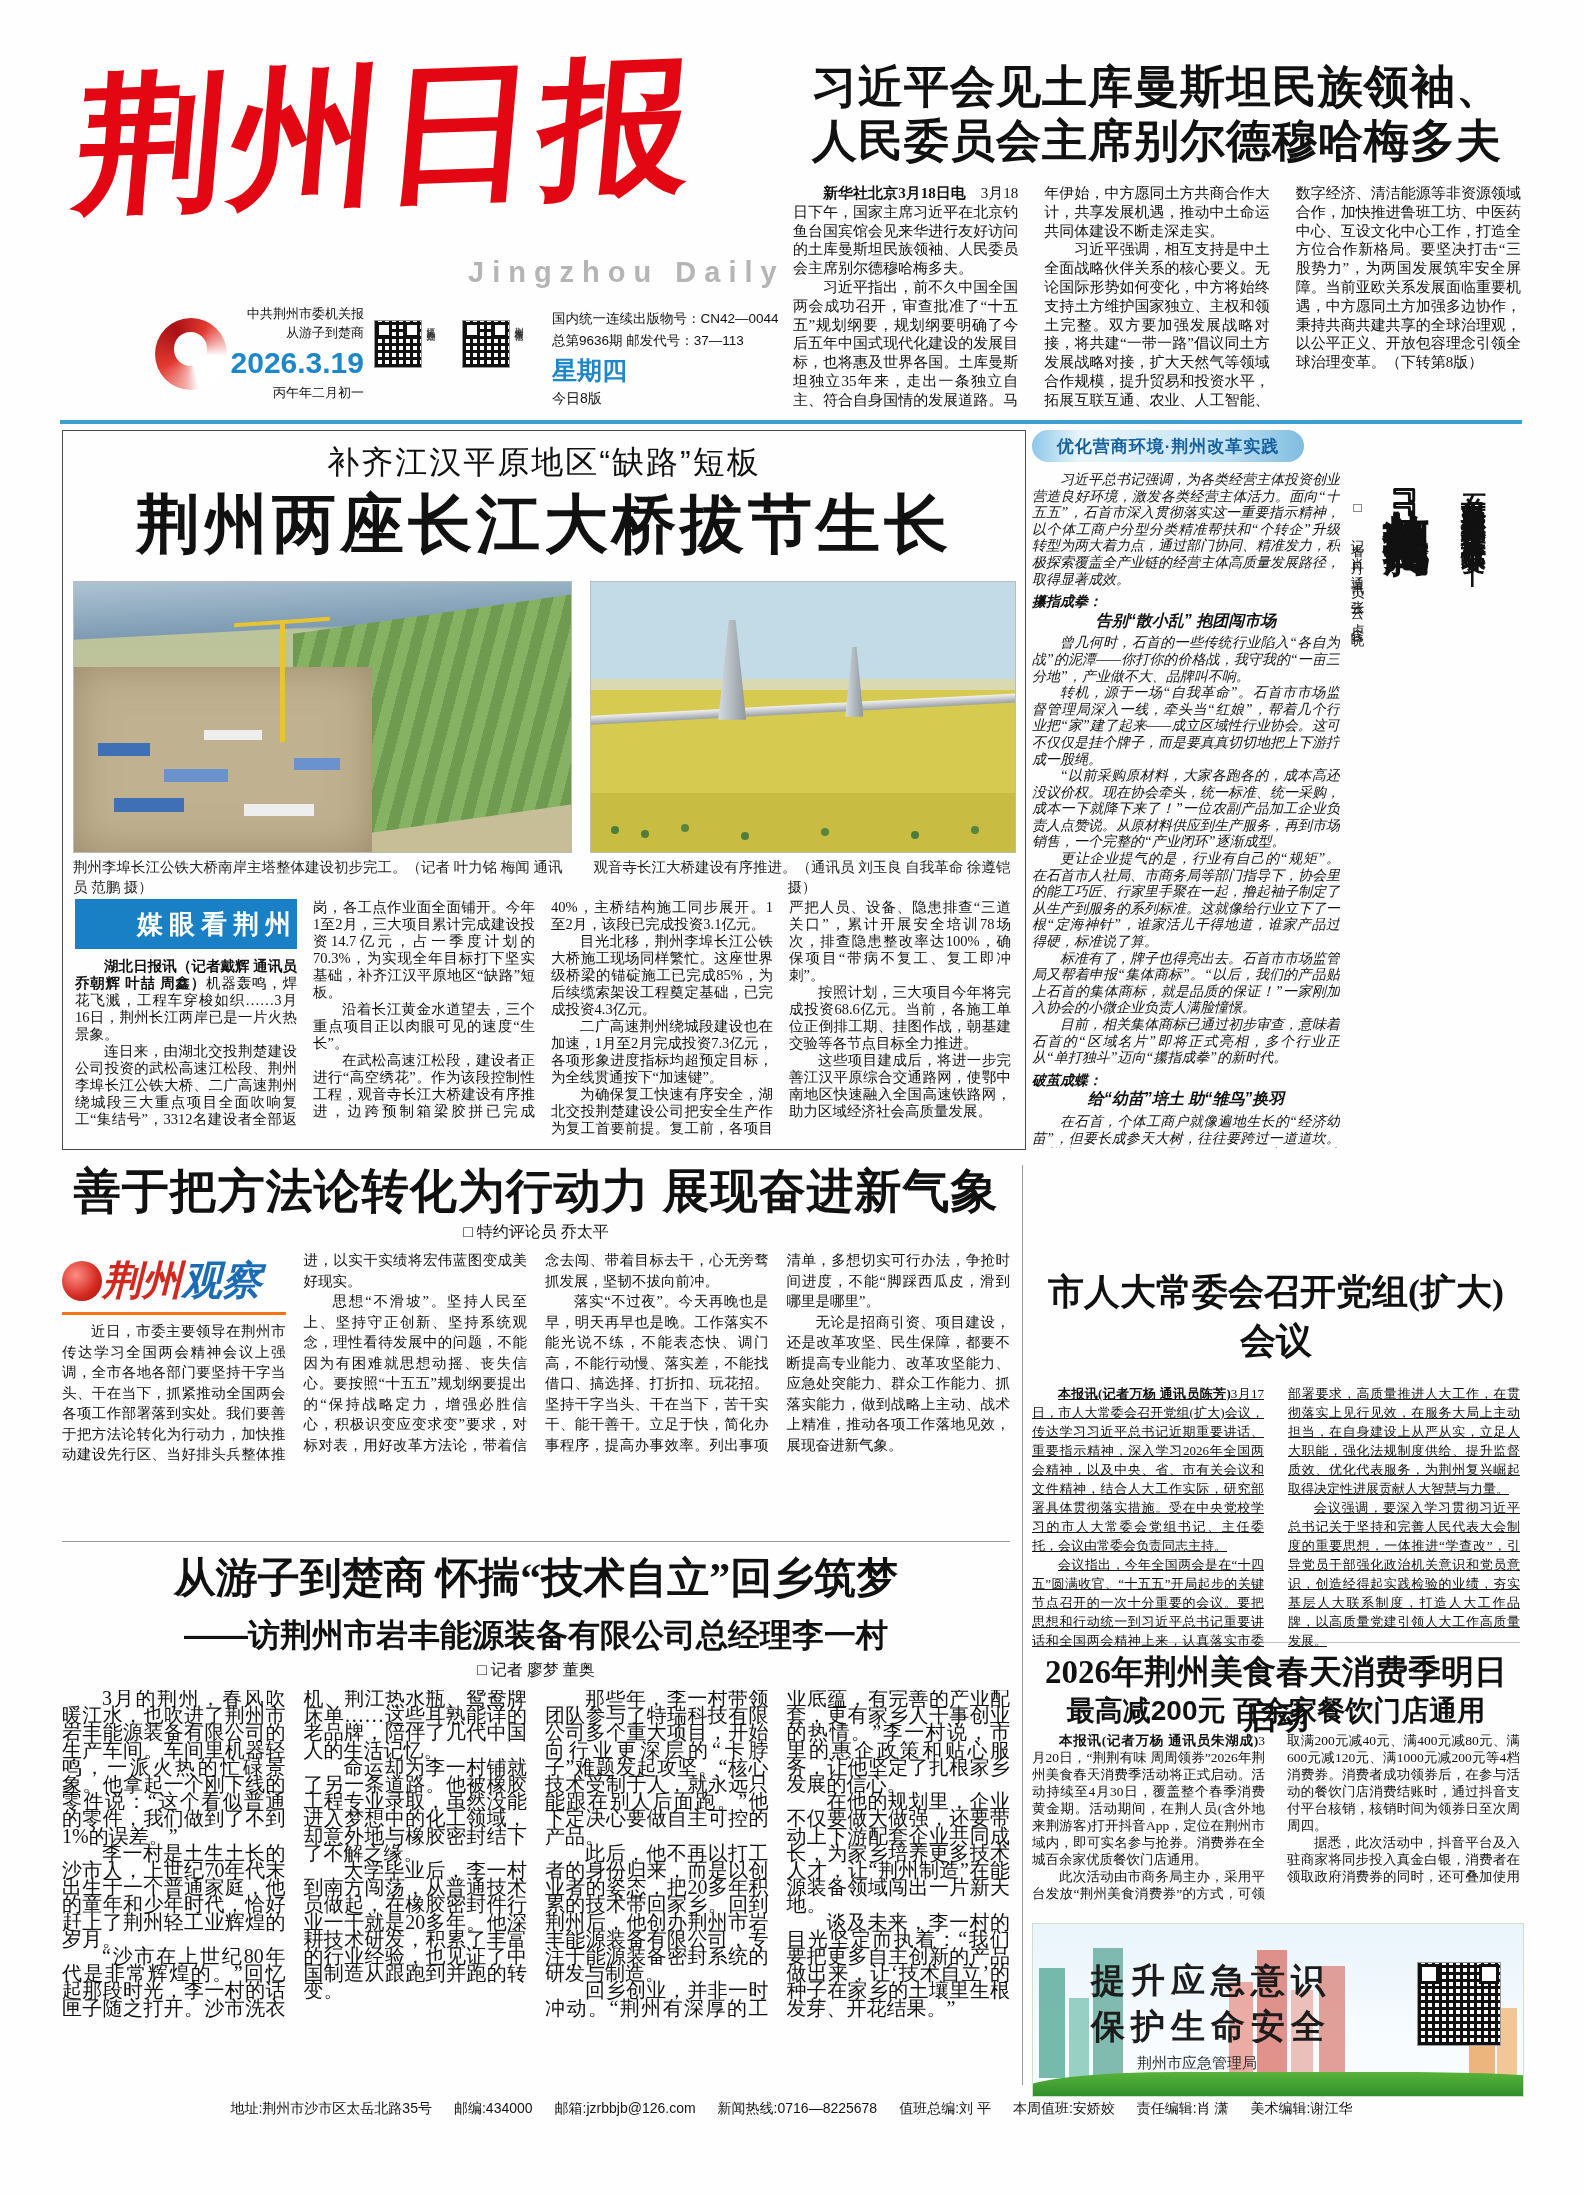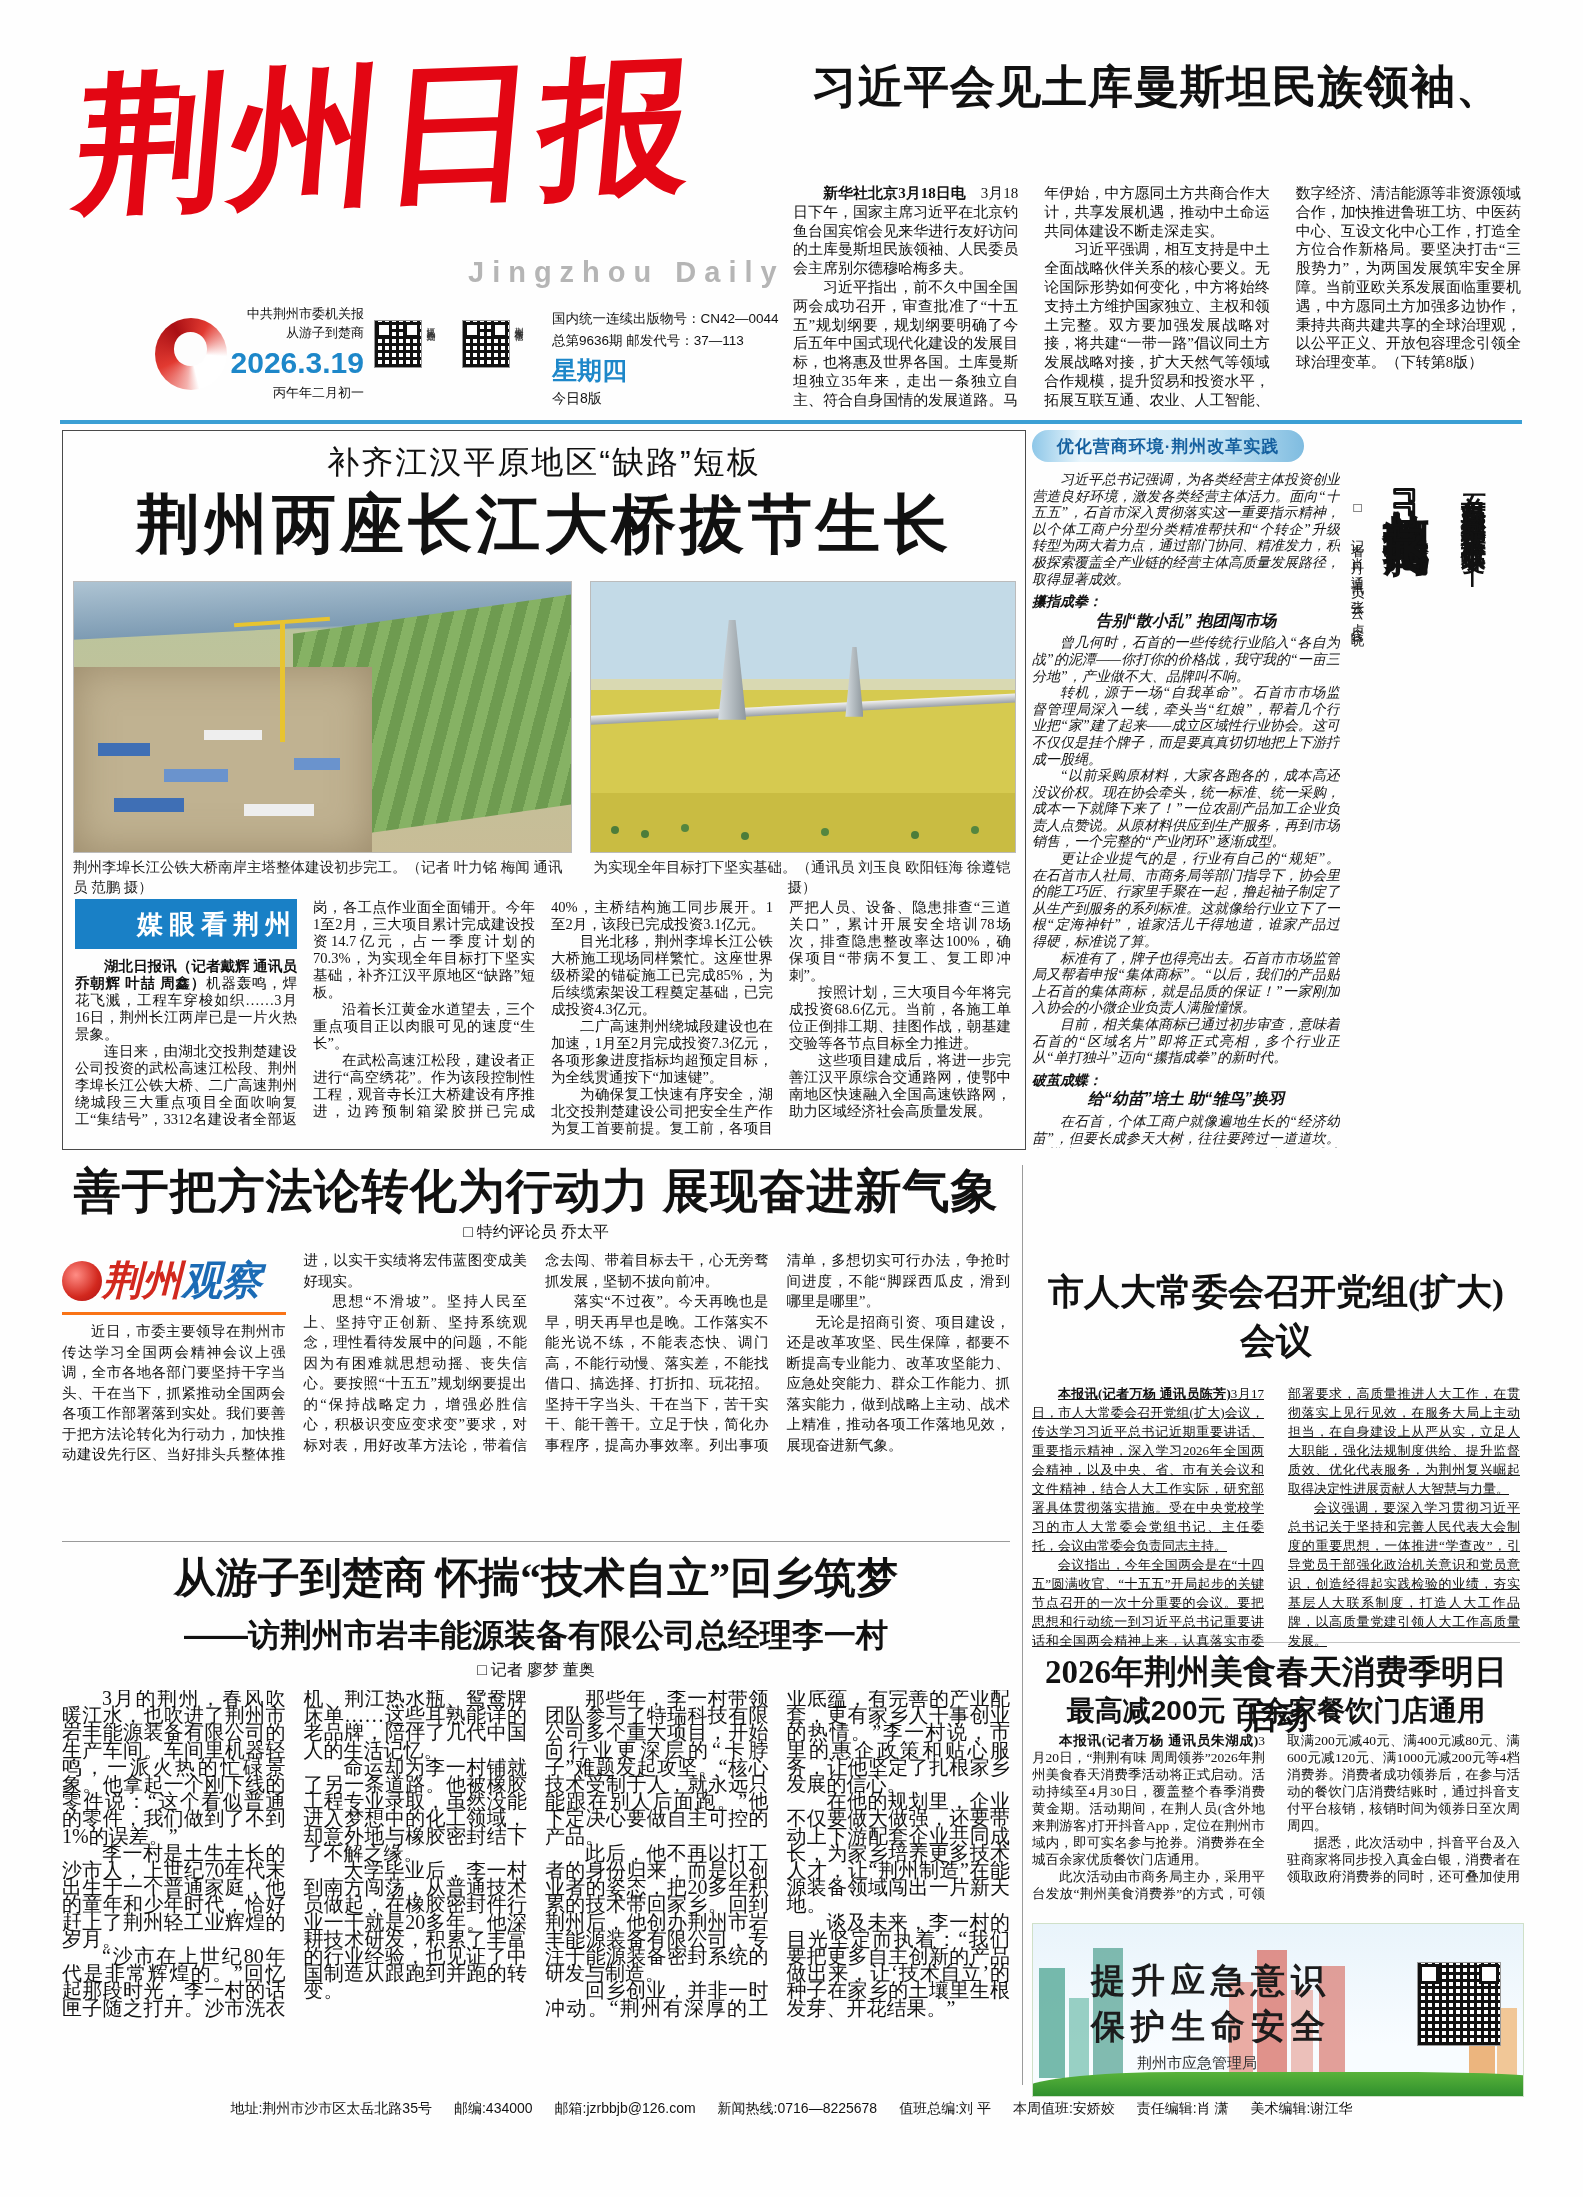--- a/index.html
+++ b/index.html
@@ -189,20 +189,21 @@
 
   <div class="abs pub-right">
     <p class="l1">国内统一连续出版物号：CN42—0044</p>
     <p class="l2">总第9636期  邮发代号：37—113</p>
     <p class="weekday">星期四</p>
     <p class="pages">今日8版</p>
   </div>
 
   <div class="abs xi-headline">
     <div>习近平会见土库曼斯坦民族领袖、</div>
+    <div>人民委员会主席别尔德穆哈梅多夫</div>
   </div>
   <div class="abs xi-body just body-text">
       <p><b>新华社北京3月18日电</b>　3月18日下午，国家主席习近平在北京钓鱼台国宾馆会见来华进行友好访问的土库曼斯坦民族领袖、人民委员会主席别尔德穆哈梅多夫。</p>
       <p>习近平指出，前不久中国全国两会成功召开，审查批准了“十五五”规划纲要，规划纲要明确了今后五年中国式现代化建设的发展目标，也将惠及世界各国。土库曼斯坦独立35年来，走出一条独立自主、符合自身国情的发展道路。马年伊始，中方愿同土方共商合作大计，共享发展机遇，推动中土命运共同体建设不断走深走实。</p>
       <p>习近平强调，相互支持是中土全面战略伙伴关系的核心要义。无论国际形势如何变化，中方将始终支持土方维护国家独立、主权和领土完整。双方要加强发展战略对接，将共建“一带一路”倡议同土方发展战略对接，扩大天然气等领域合作规模，提升贸易和投资水平，拓展互联互通、农业、人工智能、数字经济、清洁能源等非资源领域合作，加快推进鲁班工坊、中医药中心、互设文化中心工作，打造全方位合作新格局。要坚决打击“三股势力”，为两国发展筑牢安全屏障。当前亚欧关系发展面临重要机遇，中方愿同土方加强多边协作，秉持共商共建共享的全球治理观，以公平正义、开放包容理念引领全球治理变革。（下转第8版）</p>
     </div>
 
   <div class="abs blue-rule"></div>
 
   <div class="abs bridge-box">
@@ -224,21 +225,21 @@
     </div>
 
     <div class="abs photo photo2">
       <div class="p2-deck"></div>
       <div class="p2-tower p2-t1"></div>
       <div class="p2-tower p2-t2"></div>
       <div class="p2-trees"></div>
     </div>
 
     <div class="abs caption cap1">荆州李埠长江公铁大桥南岸主塔整体建设初步完工。（记者 叶力铭 梅闻 通讯员 范鹏 摄）</div>
-    <div class="abs caption cap2">为实现全年目标打下坚实基础。（通讯员 刘玉良 欧阳钰海 徐遵铠 摄）</div>
+    <div class="abs caption cap2">观音寺长江大桥建设有序推进。（通讯员 刘玉良 自我革命 徐遵铠 摄）</div>
 
     <div class="abs bridge-body just body-text">
       <div class="media-box">媒眼看荆州</div>
     <p><b>湖北日报讯（记者戴辉 通讯员乔朝辉 叶喆 周鑫）</b>机器轰鸣，焊花飞溅，工程车穿梭如织……3月16日，荆州长江两岸已是一片火热景象。</p>
         <p>连日来，由湖北交投荆楚建设公司投资的武松高速江松段、荆州李埠长江公铁大桥、二广高速荆州绕城段三大重点项目全面吹响复工“集结号”，3312名建设者全部返岗，各工点作业面全面铺开。今年1至2月，三大项目累计完成建设投资14.7亿元，占一季度计划的70.3%，为实现全年目标打下坚实基础，补齐江汉平原地区“缺路”短板。</p>
         <p>沿着长江黄金水道望去，三个重点项目正以肉眼可见的速度“生长”。</p>
         <p>在武松高速江松段，建设者正进行“高空绣花”。作为该段控制性工程，观音寺长江大桥建设有序推进，边跨预制箱梁胶拼已完成40%，主桥结构施工同步展开。1至2月，该段已完成投资3.1亿元。</p>
         <p>目光北移，荆州李埠长江公铁大桥施工现场同样繁忙。这座世界级桥梁的锚碇施工已完成85%，为后续缆索架设工程奠定基础，已完成投资4.3亿元。</p>
         <p>二广高速荆州绕城段建设也在加速，1月至2月完成投资7.3亿元，各项形象进度指标均超预定目标，为全线贯通按下“加速键”。</p>
         <p>为确保复工快速有序安全，湖北交投荆楚建设公司把安全生产作为复工首要前提。复工前，各项目严把人员、设备、隐患排查“三道关口”，累计开展安全培训78场次，排查隐患整改率达100%，确保项目“带病不复工、复工即冲刺”。</p>

